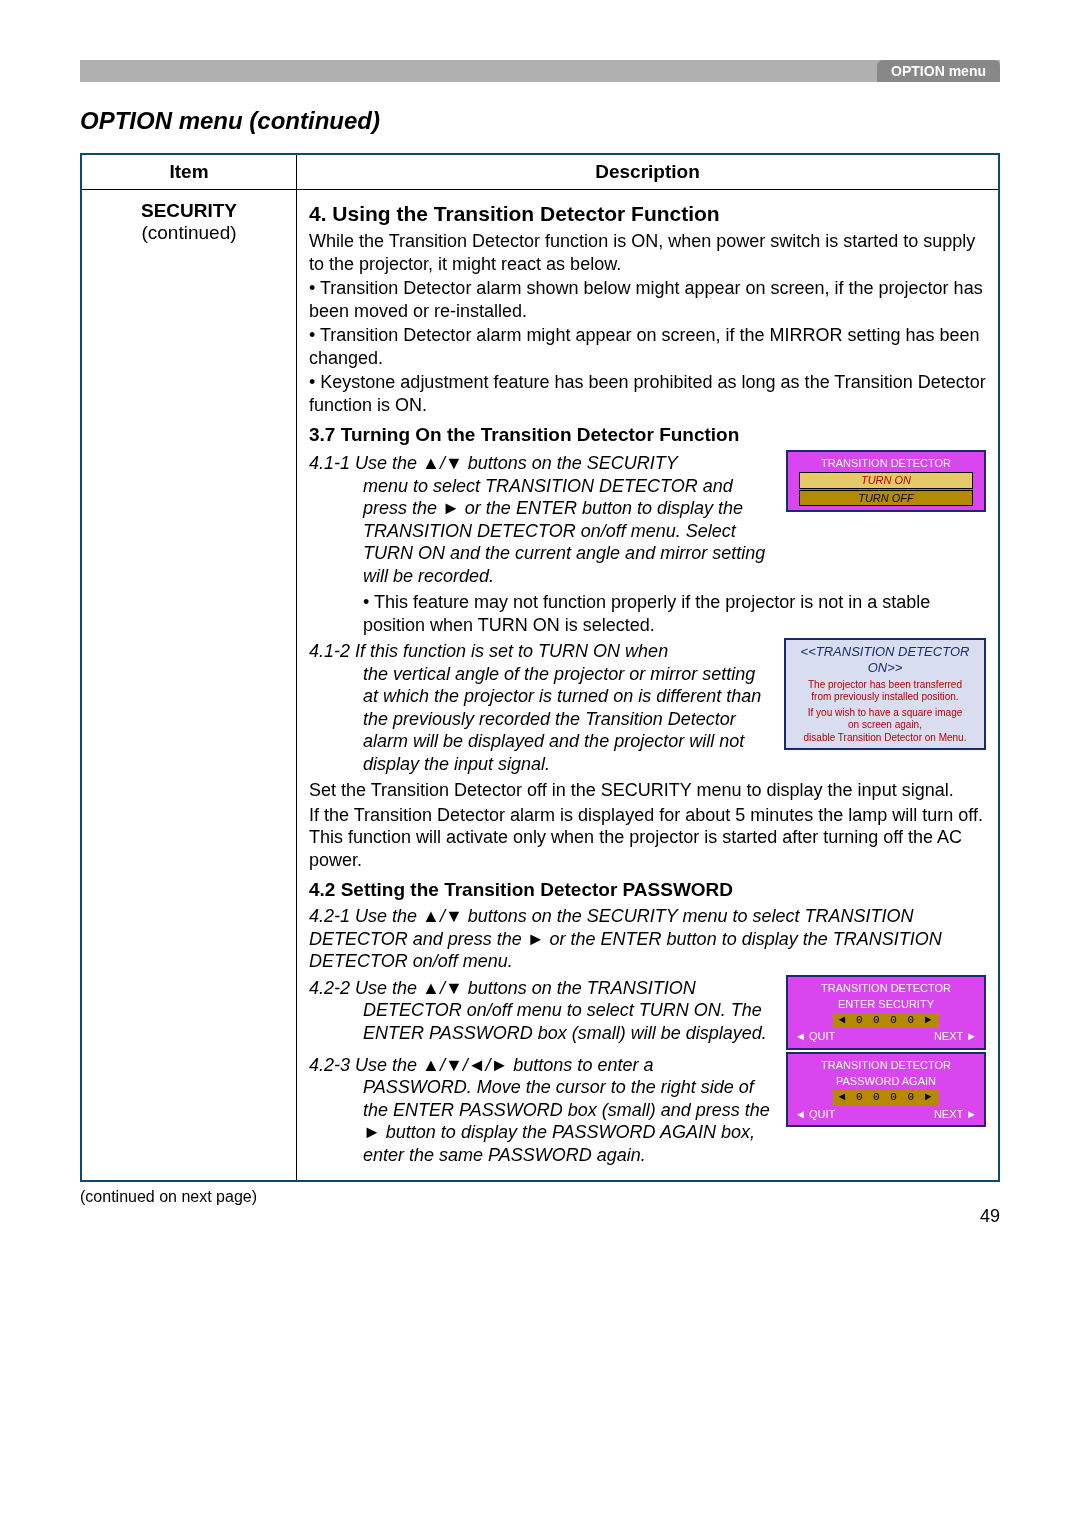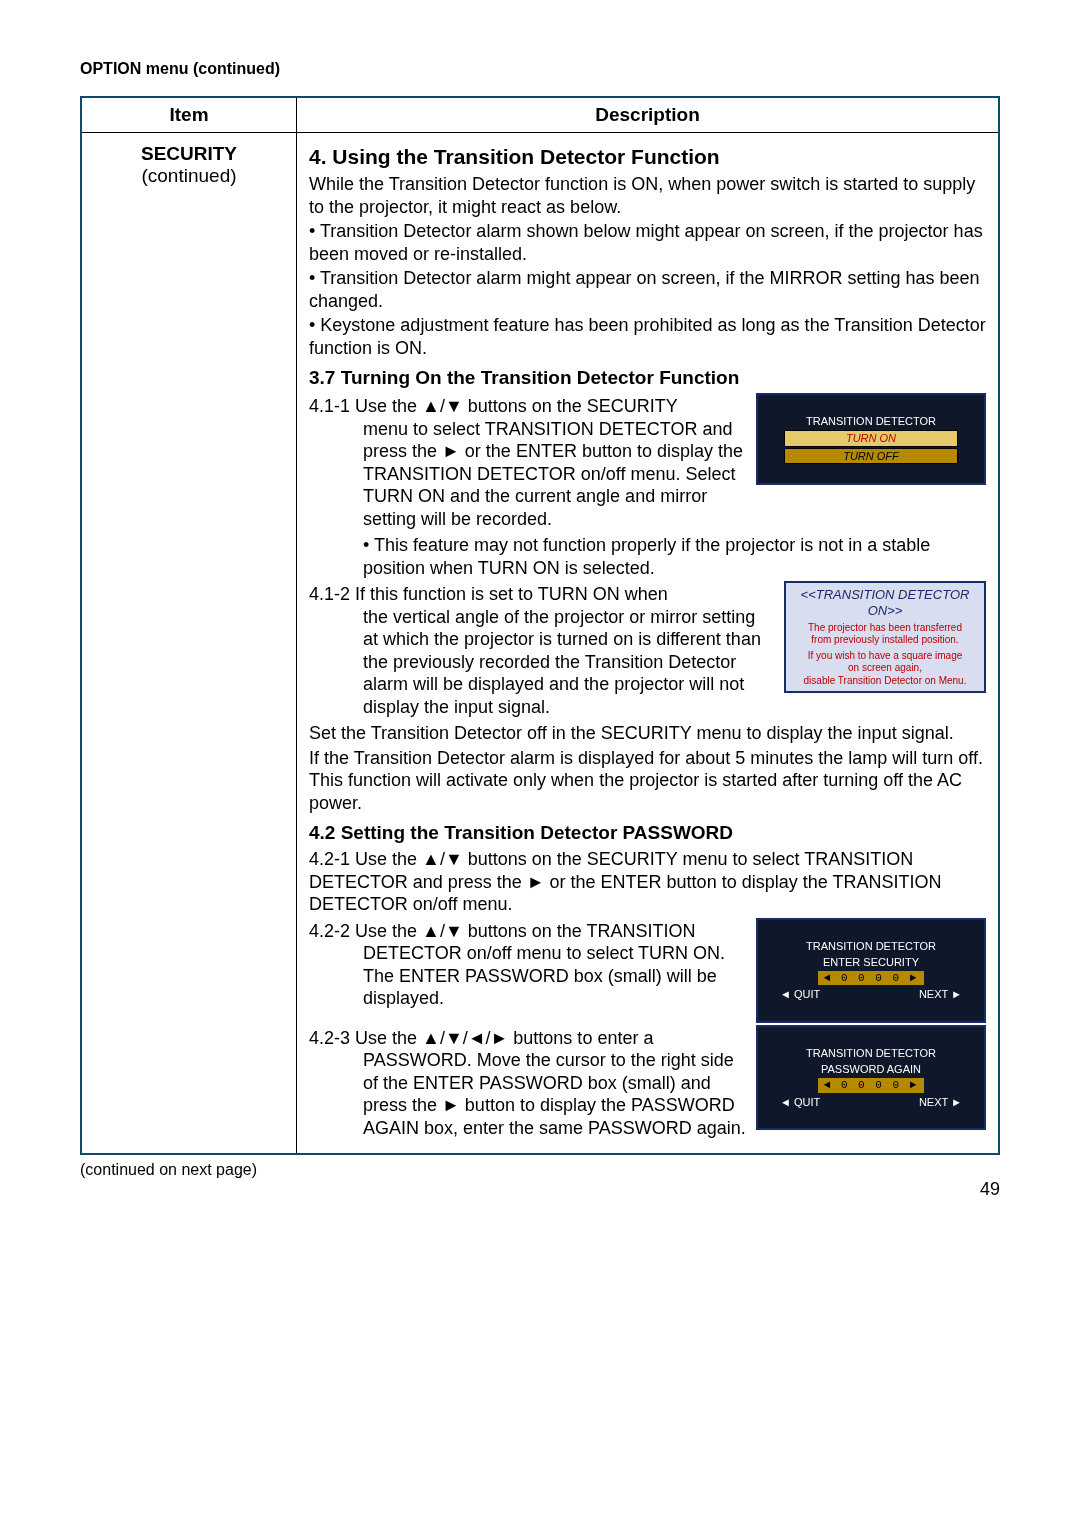--- a/index.html
+++ b/index.html
@@ -26,22 +26,23 @@
     background: #888;
     color: #fff;
     font-weight: bold;
     font-size: 14px;
     padding: 3px 14px;
     border-top-left-radius: 6px;
     border-top-right-radius: 6px;
     line-height: 16px;
   }
   .section-title {
+    font-style: italic;
     font-weight: bold;
-    font-size: 16px;
+    font-size: 24px;
     margin-bottom: 18px;
   }
   table.main {
     width: 100%;
     border-collapse: collapse;
     border: 2px solid #0c4a6e;
     font-size: 18px;
   }
   table.main th {
     border: 1px solid #000;
@@ -61,34 +62,34 @@
     width: 190px;
     font-size: 19px;
   }
   td.item-col .item-name { font-weight: bold; display:block; }
   td.item-col .item-sub  { display:block; }
   .desc-h4  { font-weight: bold; font-size: 21px; margin: 2px 0 4px 0; }
   .desc-h41 { font-weight: bold; font-size: 19px; margin: 8px 0 4px 0; }
   .para { margin: 2px 0; line-height: 1.25; }
   .row-flex { display: flex; gap: 10px; align-items: flex-start; margin: 2px 0; }
   .row-flex .txtcol { flex: 1; }
-  .num-para { margin: 2px 0; line-height: 1.25; }
+  .num-para { margin: 2px 0; line-height: 1.25; font-style: italic; }
   .num-para .indent { display:block; padding-left: 54px; }
 
   
   .ui-box {
     width: 190px;
     font-size: 11px;
     border: 2px solid #1a2a6b;
-    background: #0f172a;
+    background: #d946ef;
     color: #fff;
     text-align: center;
     line-height: 1.3;
     flex: 0 0 auto;
-    padding: 18px;
+    padding: 3px;
   }
   .ui-box .title  { font-size: 11px; padding: 1px 0; }
   .ui-box .opt    { background:#b58a00; color:#000; margin:1px 8px; font-size:11px; border:1px solid #000;font-style:italic; }
   .ui-box .opt.on { color:#b00; background:#e6c96a; }
   .ui-box .pwrow  { background:#b58a00; color:#000; display:inline-block; padding:0 6px; margin:1px 0; font-size:11px; letter-spacing:2px;font-family:Liberation Mono, monospace; }
   .ui-box .btnrow { display:flex; justify-content:space-between; font-size:11px; padding:1px 4px; }
   .ui-box2 {
     width: 190px;
     font-size: 10px;
     border: 2px solid #1a2a6b;
@@ -101,20 +102,23 @@
   }
   .ui-box2 .t1 { color:#1a2a6b; font-size:13px; margin-bottom:2px;font-style:italic; }
   .footer-note { font-size: 16px; margin-top: 6px; }
   .pgnum { text-align: right; font-size: 18px; }
 </style>
 </head>
 <body>
 
 <div class="page">
 
+  <div class="header-bar">
+    <div class="tab">OPTION menu</div>
+  </div>
 
   <div class="section-title">OPTION menu (continued)</div>
 
   <table class="main">
     <tbody>
         <tr>
       <th>Item</th>
       <th>Description</th>
     </tr>
     <tr>

